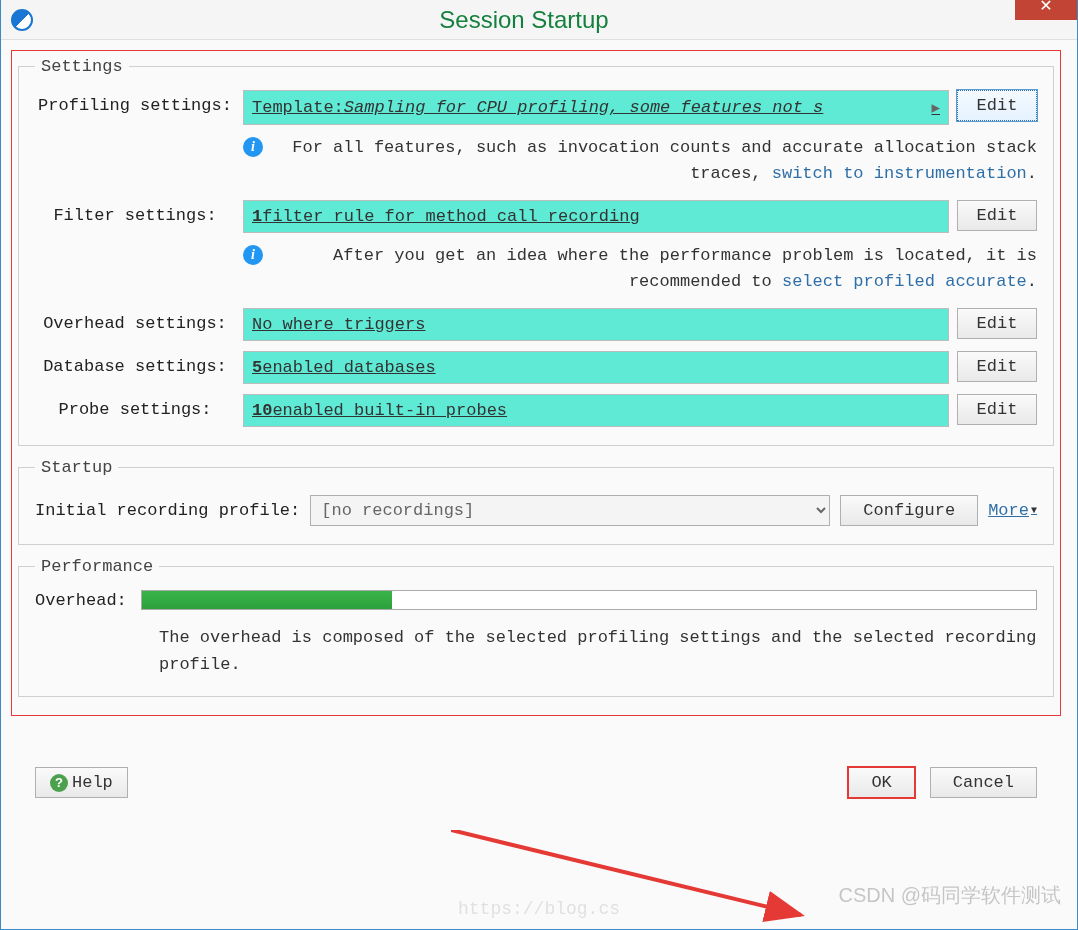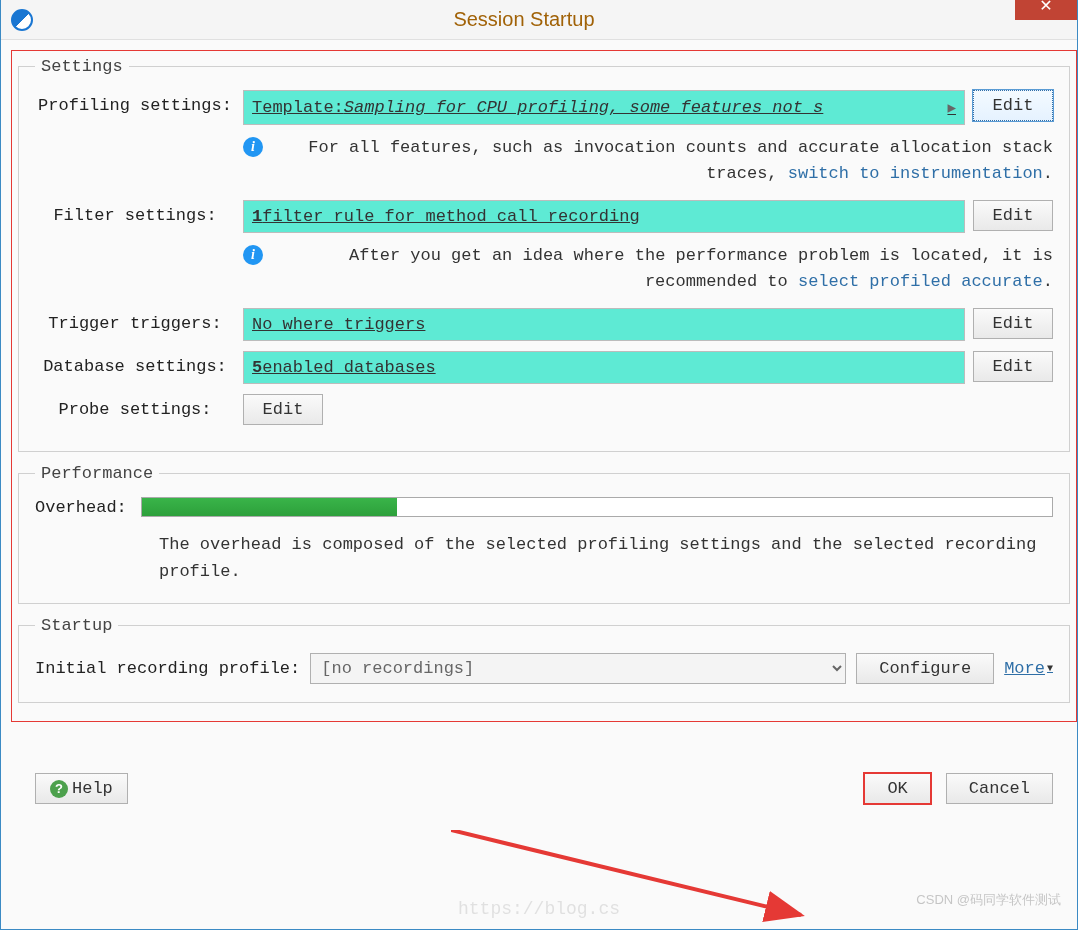--- a/index.html
+++ b/index.html
@@ -36,39 +36,39 @@
       margin-left: 10px;
       border-radius: 50%;
       background: linear-gradient(135deg, #1976d2 50%, #fff 50%);
       border: 2px solid #1976d2;
       position: relative;
     }
     .titlebar .title {
       flex: 1;
       text-align: center;
       font-family: "Segoe UI", Arial, sans-serif;
-      font-size: 20px;
-      color: #a16207;
+      font-size: 24px;
+      color: #15803d;
     }
     .titlebar .close-btn {
       width: 62px;
       height: 30px;
       background: #c14434;
       color: #fff;
       display: flex;
       align-items: center;
       justify-content: center;
       font-family: Arial, sans-serif;
       font-size: 16px;
       margin-right: 0;
       margin-top: -10px;
       align-self: flex-start;
     }
     .content {
-      padding: 10px 0 0 10px;
+      padding: 10px 16px 0 10px;
     }
     .red-border {
       border: 1px solid #e53935;
       padding: 6px 6px 6px 6px;
     }
     fieldset {
       border: 1px solid #d0d0d0;
       margin: 0 0 12px 0;
       padding: 14px 16px 18px 16px;
     }
@@ -238,21 +238,21 @@
     .arrow-annotation {
       position: absolute;
       pointer-events: none;
     }
     .watermark {
       position: absolute;
       bottom: 20px;
       right: 16px;
       color: #b9b9b9;
       font-family: "Microsoft YaHei", Arial, sans-serif;
-      font-size: 13px;
+      font-size: 20px;
       opacity: 0.8;
     }
     .watermark2 {
       position: absolute;
       bottom: 10px;
       left: 50%;
       transform: translateX(-50%);
       color: #d0d0d0;
       font-family: "Courier New", monospace;
       font-size: 18px;
@@ -304,67 +304,71 @@
           <div class="btn btn-edit">Edit</div>
         </div>
         <div class="info-row">
           <div class="info-icon">i</div>
           <div class="info-text">
             <span>After you get an idea where the performance problem is located, it is recommended to </span><span class="link">select profiled accurate</span><span>.</span>
           </div>
         </div>
 
         <div class="row">
-          <div class="label-col">Trigger triggers:</div>
+          <div class="label-col">Overhead settings:</div>
           <div class="value-box">
             <span>No where triggers</span>
           </div>
           <div class="btn btn-edit">Edit</div>
         </div>
 
         <div class="row">
           <div class="label-col">Database settings:</div>
           <div class="value-box">
             <span class="bold">5</span>
               <span> enabled databases</span>
           </div>
           <div class="btn btn-edit">Edit</div>
         </div>
 
-        <div class="row" style="margin-bottom:8px;">
+        <div class="row" style="margin-bottom:0;">
           <div class="label-col">Probe settings:</div>
+          <div class="value-box">
+            <span class="bold">10</span>
+              <span> enabled built-in probes</span>
+          </div>
           <div class="btn btn-edit">Edit</div>
         </div>
-      </fieldset>
-
-      <fieldset>
-        <legend>Performance</legend>
-        <div class="overhead-row">
-          <span class="overhead-label">Overhead:</span>
-          <div class="progress">
-            <div class="progress-fill" style="width: 28%;"></div>
-          </div>
-        </div>
-        <div class="overhead-desc">The overhead is composed of the selected profiling settings and the selected recording profile.</div>
       </fieldset>
 
       <fieldset>
         <legend>Startup</legend>
         <div class="startup-row">
           <span class="startup-label">Initial recording profile:</span>
           <select class="dropdown">
             <option>[no recordings]</option>
           </select>
           <div class="btn">Configure</div>
           <span class="more-link">
               <span>More</span>
             </span>
         </div>
       </fieldset>
 
+      <fieldset>
+        <legend>Performance</legend>
+        <div class="overhead-row">
+          <span class="overhead-label">Overhead:</span>
+          <div class="progress">
+            <div class="progress-fill" style="width: 28%;"></div>
+          </div>
+        </div>
+        <div class="overhead-desc">The overhead is composed of the selected profiling settings and the selected recording profile.</div>
+      </fieldset>
+
     </div>
 
     <div class="footer">
       <div class="btn btn-help">
         <span class="help-icon">?</span>
         <span>Help</span>
       </div>
       <div class="spacer"></div>
       <div class="btn btn-ok-red">OK</div>
       <div class="btn">Cancel</div>

